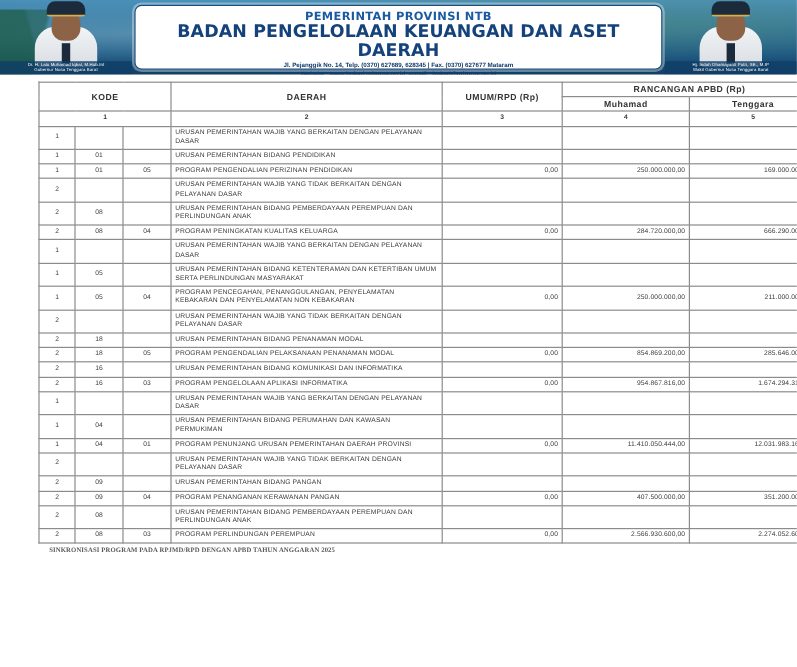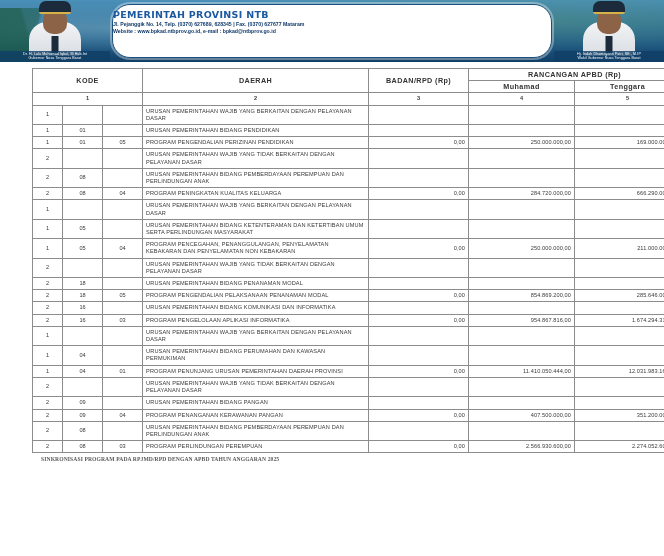--- a/index.html
+++ b/index.html
@@ -56,23 +56,23 @@
     position:absolute;left:0;bottom:0;width:110px;
     background:rgba(16,62,102,.82);
     color:#ffffff;font-size:3.6px;line-height:4.6px;
     padding:1px 2px;box-sizing:border-box;
     text-align:center;letter-spacing:.1px;white-space:nowrap;overflow:hidden;
   }
   .lh-plate{
     position:absolute;left:112px;top:4px;width:440px;height:54px;
     background:#ffffff;
     border:1px solid #1c4f7c;
-    border-radius:18px;
+    border-radius:6px;
     box-shadow:0 0 0 2px rgba(255,255,255,.35);
-    text-align:left;box-sizing:border-box;padding-top:4px;
+    text-align:center;box-sizing:border-box;padding-top:4px;
   }
   .lh-prov{
     color:#1b5aa0;font-size:9.5px;font-weight:bold;letter-spacing:.3px;
     font-family:"DejaVu Sans", sans-serif;
   }
   .lh-name{
     color:#14427a;font-size:14.5px;font-weight:bold;letter-spacing:.1px;
     margin-top:-1px;font-family:"DejaVu Sans", sans-serif;
   }
   .lh-addr{color:#10396a;font-size:5.2px;line-height:6.6px;margin-top:1px;font-weight:bold;}
@@ -130,20 +130,21 @@
       <div class="gov-head"></div>
       <div class="gov-hat"></div>
       <div class="gov-caption">
         <div>Dr. H. Lalu Muhamad Iqbal, M.Hub.Int</div>
         <div>Gubernur Nusa Tenggara Barat</div>
       </div>
     </div>
 
     <div class="lh-plate">
       <div class="lh-prov">PEMERINTAH PROVINSI NTB</div>
+      <div class="lh-name">BADAN PENGELOLAAN KEUANGAN DAN ASET DAERAH</div>
       <div class="lh-addr">Jl. Pejanggik No. 14, Telp. (0370) 627689, 628345 | Fax. (0370) 627677 Mataram</div>
       <div class="lh-web">Website : www.bpkad.ntbprov.go.id, e-mail : bpkad@ntbprov.go.id</div>
     </div>
 
     <div class="lh-gov right">
       <div class="gov-body"></div>
       <div class="gov-tie"></div>
       <div class="gov-head"></div>
       <div class="gov-hat"></div>
       <div class="gov-caption">
@@ -161,21 +162,21 @@
           <col class="c-k3">
         <col class="c-ur">
           <col class="c-rp">
           <col class="c-seb">
           <col class="c-ses">
       </colgroup>
       <thead>
         <tr>
           <th colspan="3" rowspan="2">KODE</th>
           <th rowspan="2">DAERAH</th>
-          <th rowspan="2">BADAN/RPD (Rp)</th>
+          <th rowspan="2">UMUM/RPD (Rp)</th>
           <th colspan="2">RANCANGAN APBD (Rp)</th>
         </tr>
         <tr>
           <th class="sub">Muhamad</th>
           <th class="sub">Tenggara</th>
         </tr>
         <tr class="numhead">
           <td colspan="3">1</td>
           <td>2</td>
           <td>3</td>

